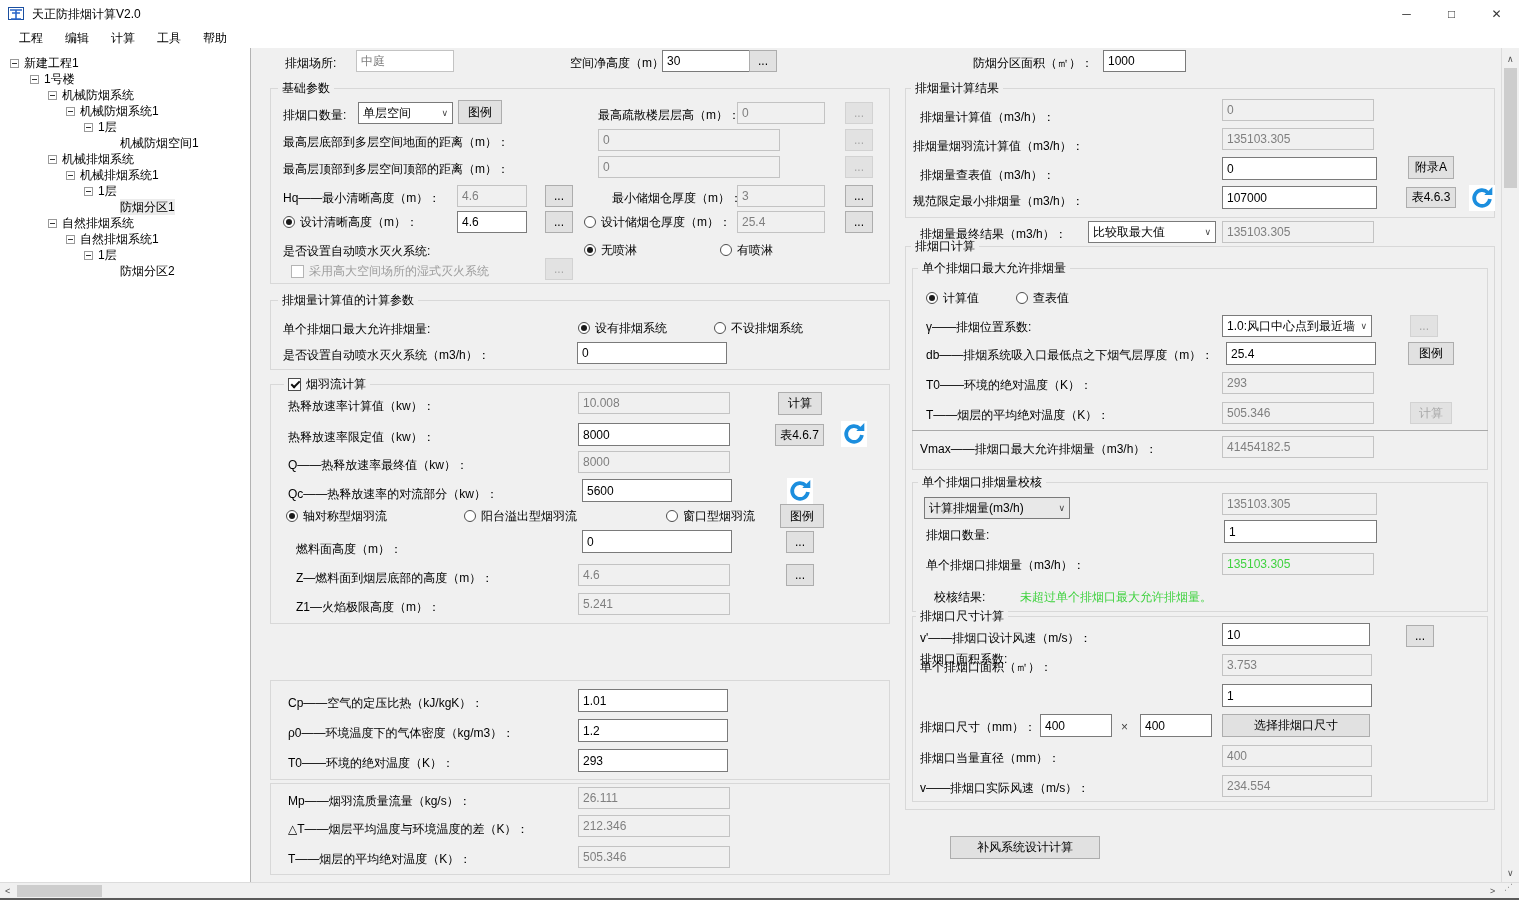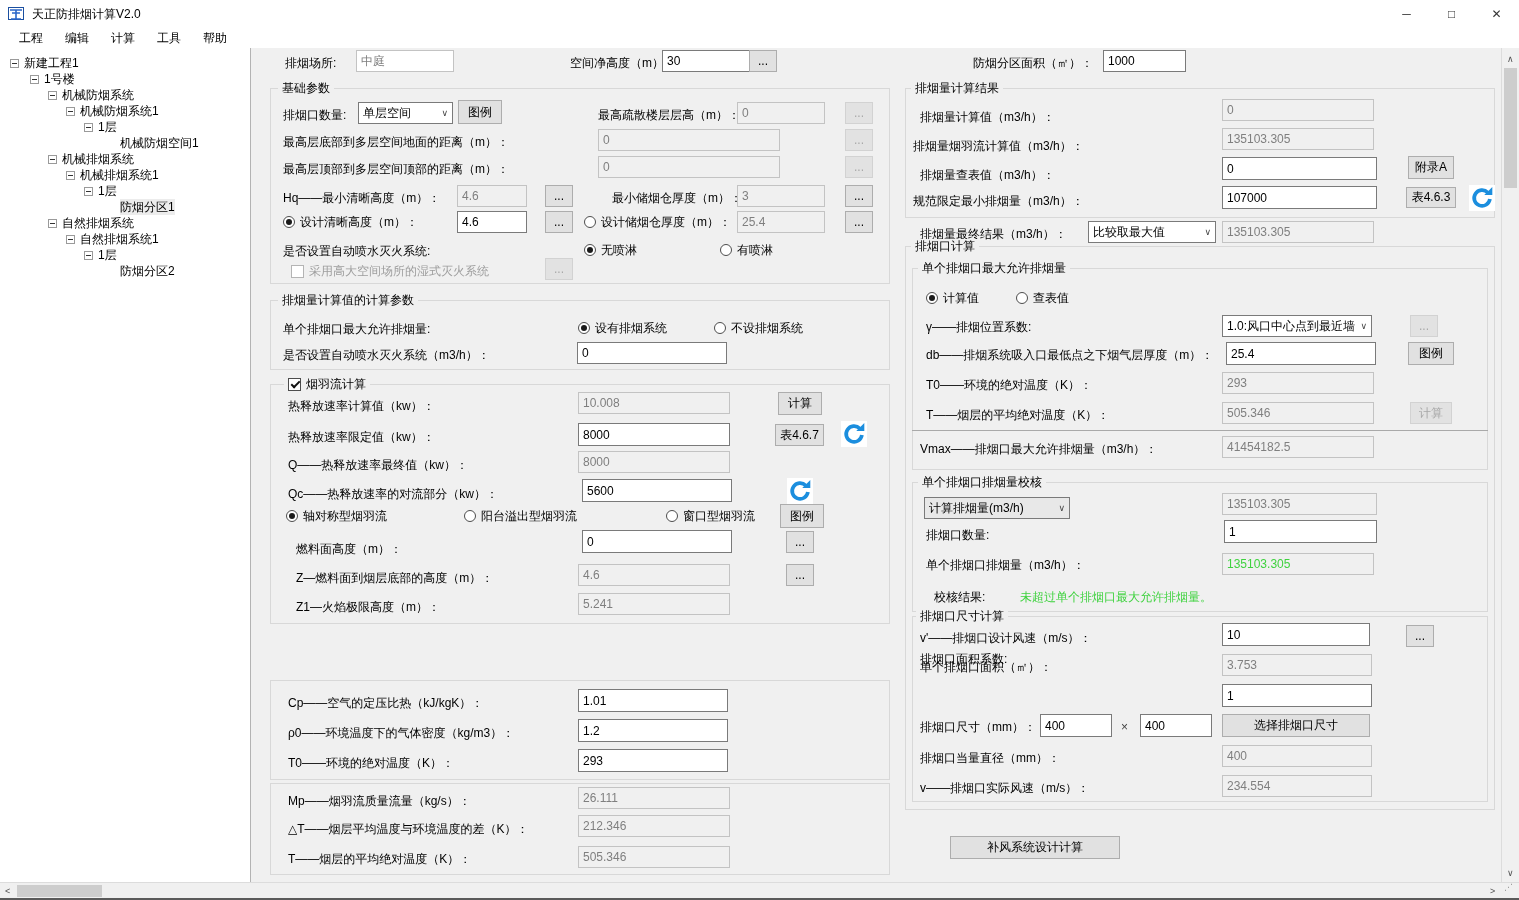--- a/index.html
+++ b/index.html
@@ -334,21 +334,21 @@
 <span class="lbl" style="left:920px;top:720px">排烟口尺寸（mm）：</span>
 <input class="tb" style="left: 1040px; top: 714px; width: 72px; height: 23px;" value="400">
 <span class="lbl" style="left:1121px;top:720px;color:#444">×</span>
 <input class="tb" style="left: 1140px; top: 714px; width: 72px; height: 23px;" value="400">
 <div class="btn" style="left:1222px;top:714px;width:148px;height:23px">选择排烟口尺寸</div>
 <span class="lbl" style="left:920px;top:751px">排烟口当量直径（mm）：</span>
 <input class="tb tbd" style="left: 1222px; top: 745px; width: 150px;" value="400">
 <span class="lbl" style="left:920px;top:781px">v——排烟口实际风速（m/s）：</span>
 <input class="tb tbd" style="left: 1222px; top: 775px; width: 150px;" value="234.554">
 
-<div class="btn" style="left:950px;top:836px;width:170px;height:23px">补风系统设计计算</div>
+<div class="btn" style="left:950px;top:836px;width:150px;height:23px">补风系统设计计算</div>
 
 <div class="vscroll">
   <span class="sarrow" style="left:5px;top:6px">∧</span>
   <div class="thumbv" style="top:20px;height:120px"></div>
   <span class="sarrow" style="left:5px;top:820px">∨</span>
 </div>
 <div class="hscroll">
   <span class="sarrow" style="left:5px;top:3px">&lt;</span>
   <div class="thumbh" style="left:17px;width:85px"></div>
   <span class="sarrow" style="left:1490px;top:3px">&gt;</span>

